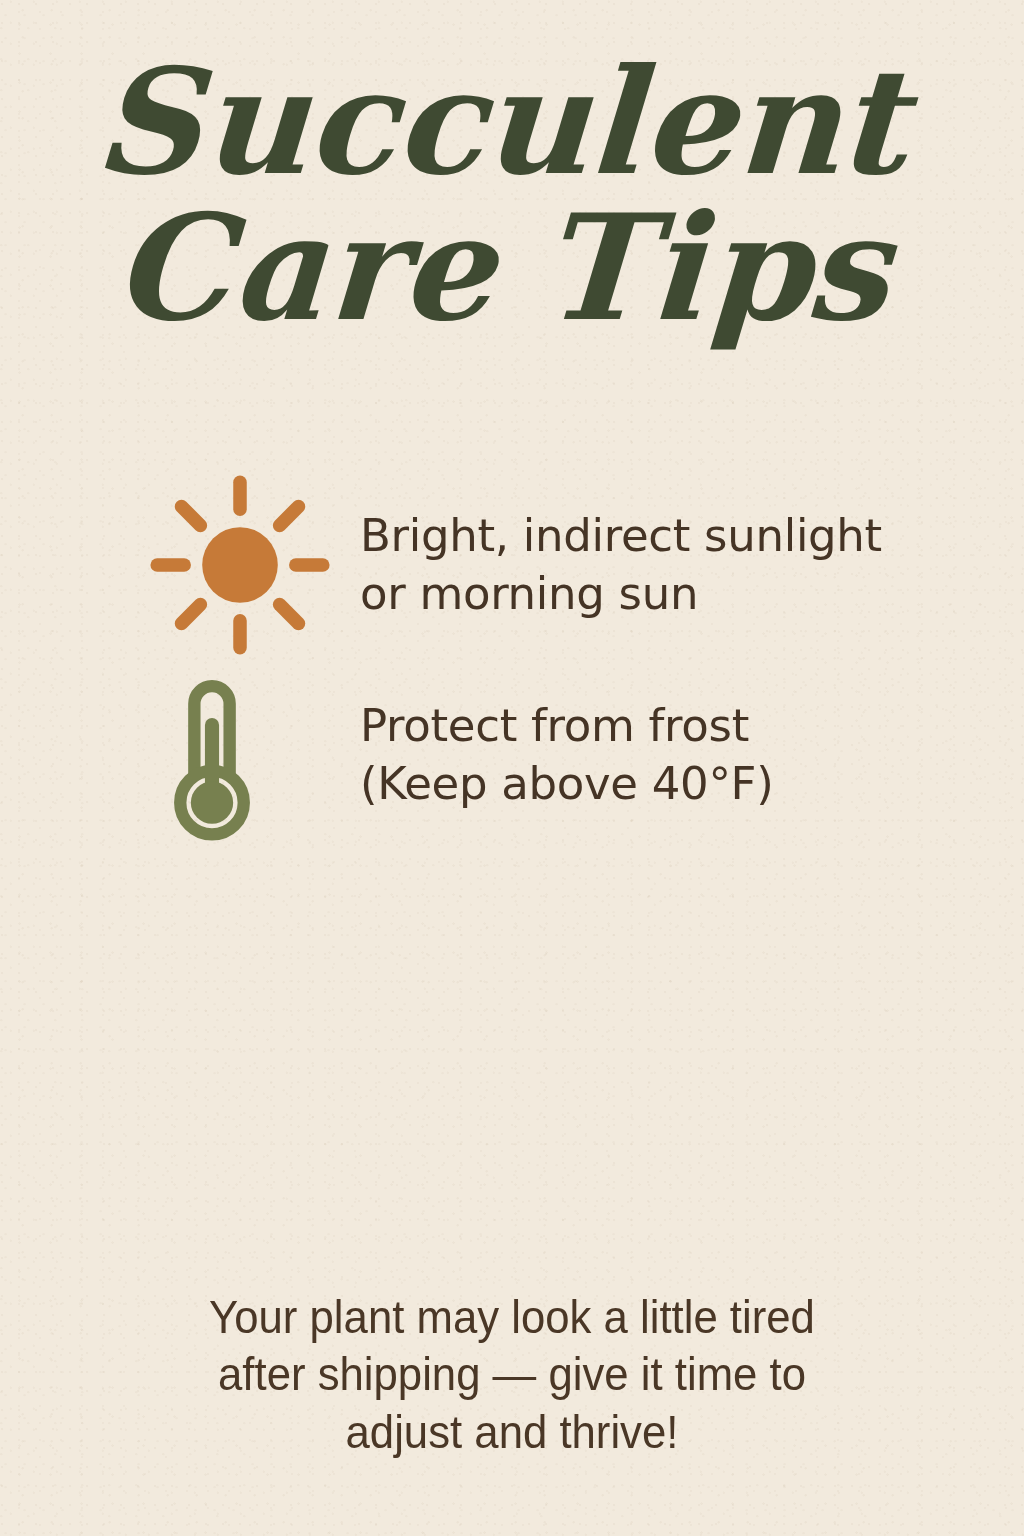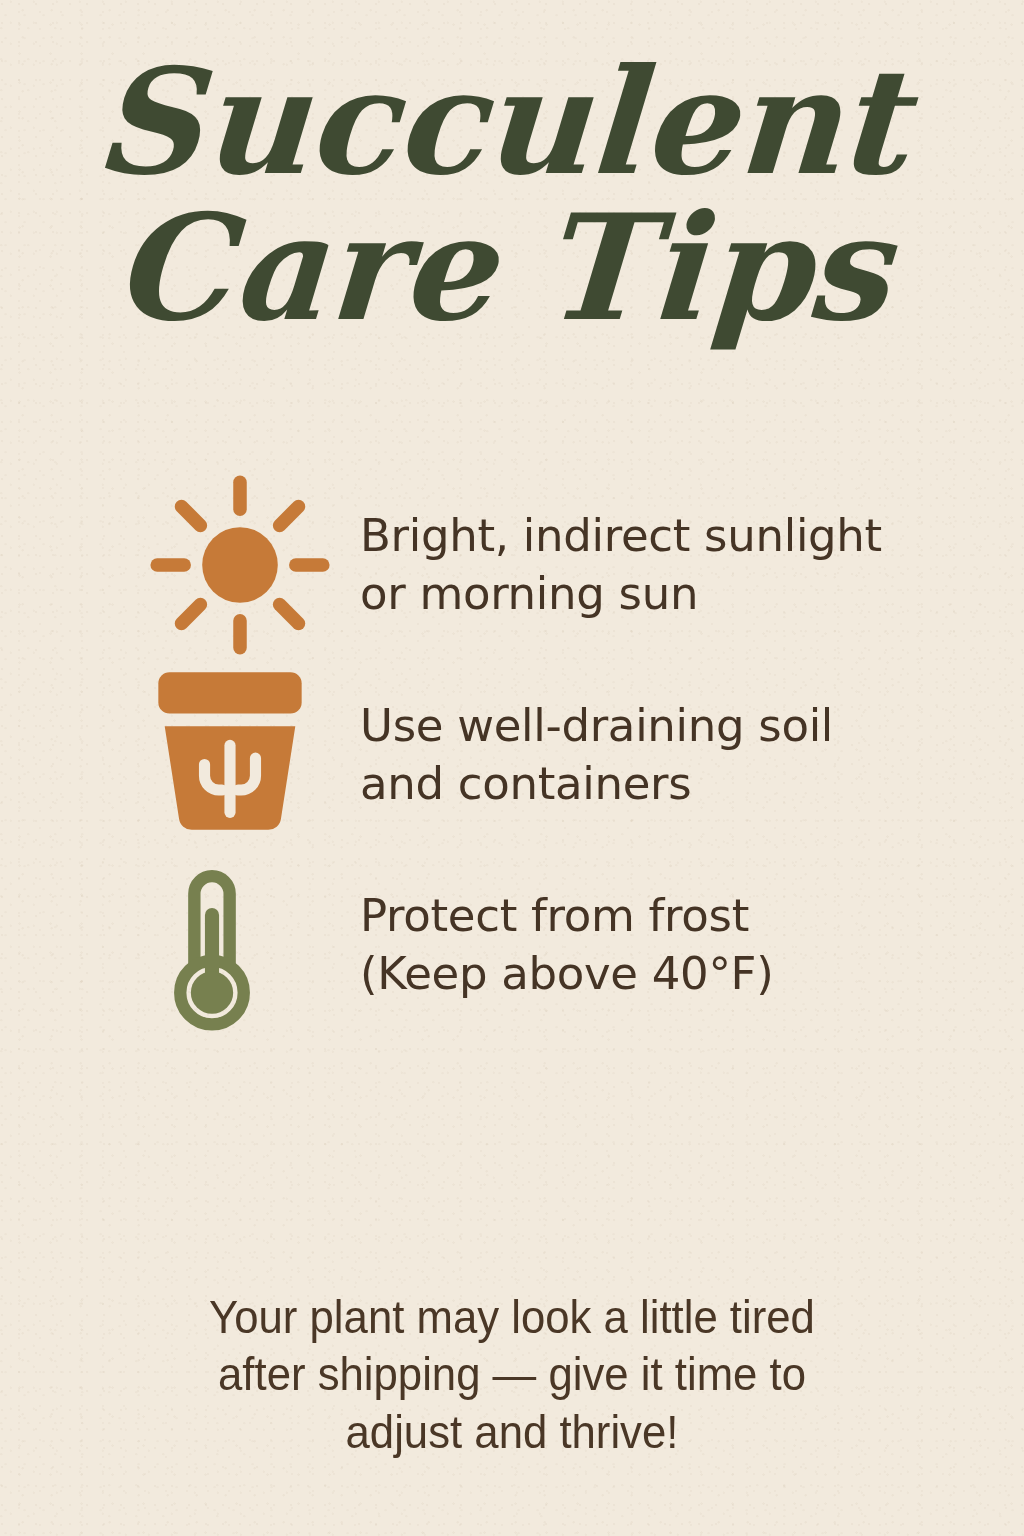--- a/index.html
+++ b/index.html
@@ -138,38 +138,20 @@
             <line x1="82.5" y1="17.5" x2="72" y2="28"></line>
             <line x1="28" y1="72" x2="17.5" y2="82.5"></line>
           </g>
         </svg>
       </div>
       <div class="tip-text">Bright, indirect sunlight
 or morning sun</div>
     </div>
 
 
-    <div class="tip-row">
-      <div class="tip-icon">
-        <svg width="160" height="172" viewBox="0 0 100 108" aria-hidden="true">
-          <g fill="#c67a38">
-            <rect x="5" y="2" width="90" height="26" rx="7"></rect>
-            <path d="M9 36 h82 l-9 58 a8 8 0 0 1 -8 7 h-48 a8 8 0 0 1 -8 -7 z"></path>
-          </g>
-
-          <g stroke="#f2eadd" stroke-width="7" stroke-linecap="round" fill="none">
-            <line x1="50" y1="48" x2="50" y2="90"></line>
-            <path d="M34 60 v7 a9 9 0 0 0 9 9 h2"></path>
-            <path d="M66 56 v11 a9 9 0 0 1 -9 9 h-2"></path>
-          </g>
-        </svg>
-      </div>
-      <div class="tip-text">Use well-draining soil
-and containers</div>
-    </div>
 
     <div class="tip-row">
       <div class="tip-icon">
         <svg width="124" height="180" viewBox="0 0 70 102" aria-hidden="true">
           <g fill="none" stroke="#77804f" stroke-width="7">
             <path d="M25 62 V22 a10 10 0 0 1 20 0 v40"></path>
             <circle cx="35" cy="78" r="18"></circle>
           </g>
           <g fill="#77804f">
             <rect x="31" y="30" width="8" height="46" rx="4"></rect>

